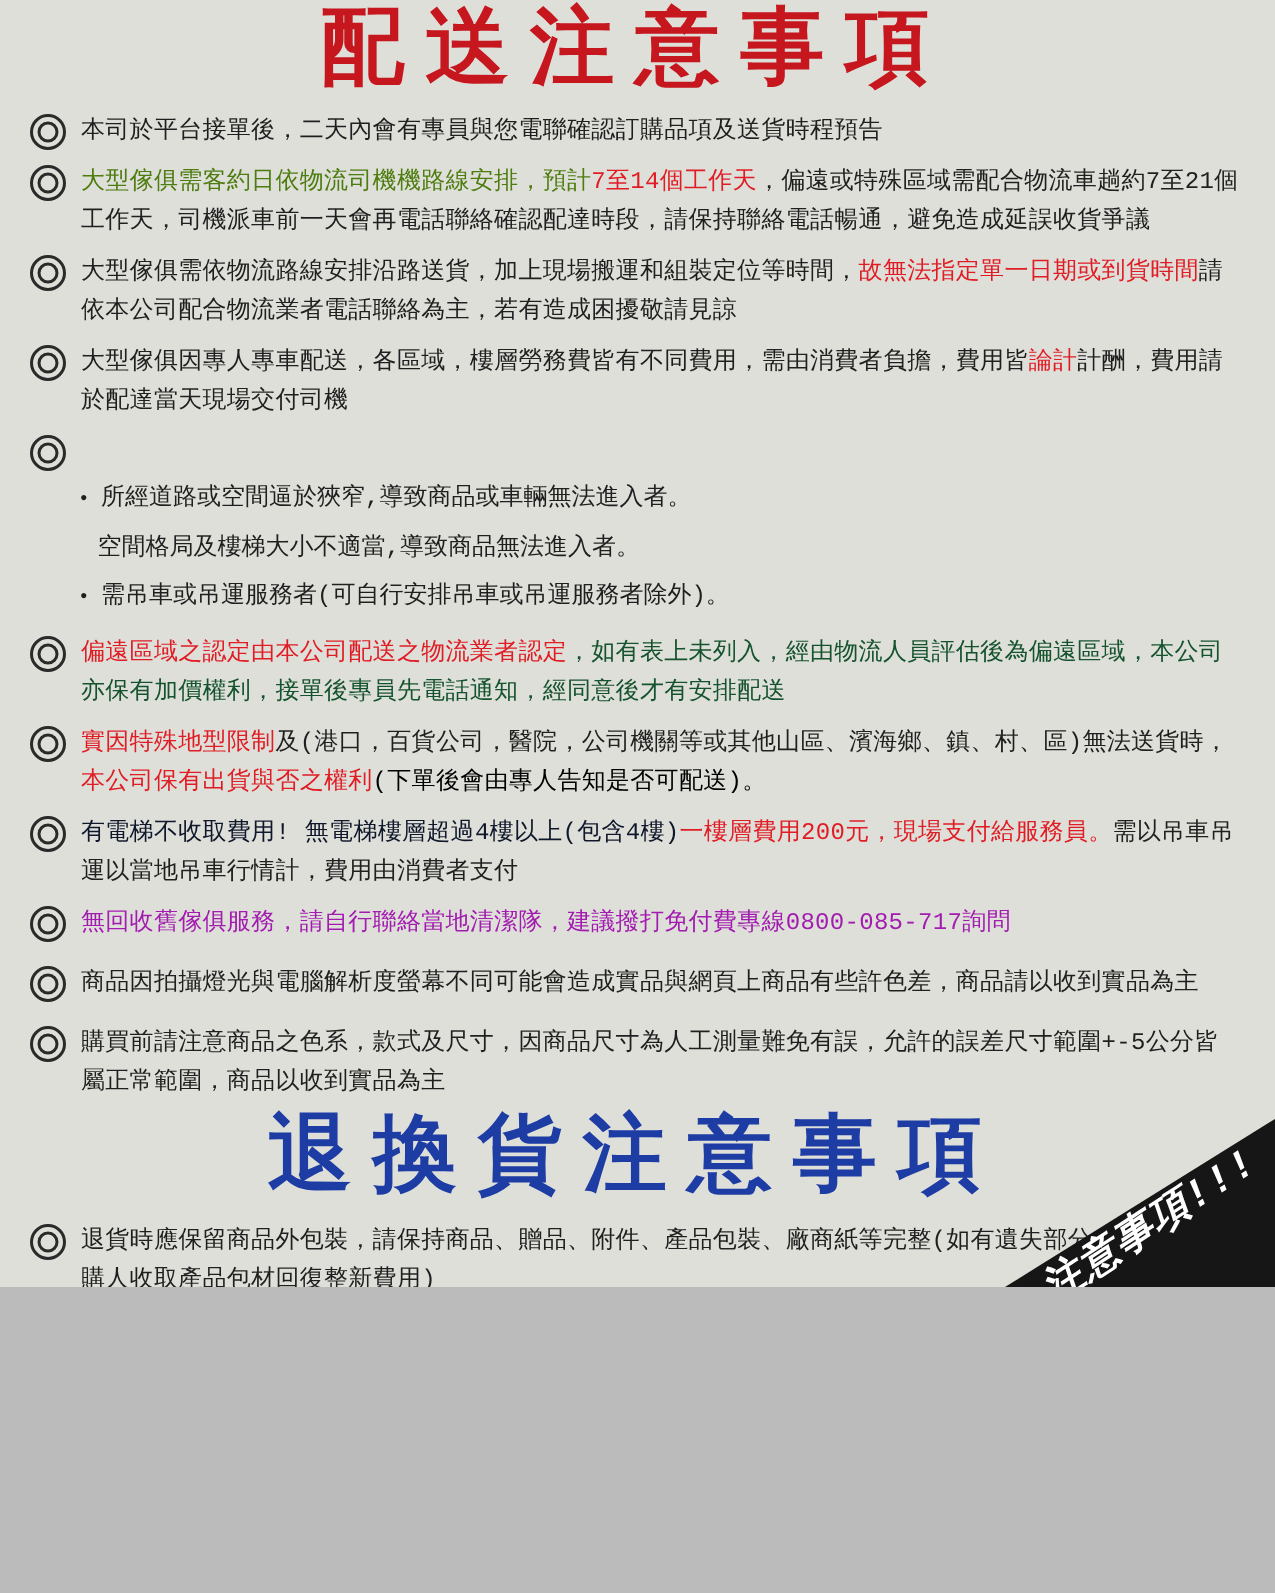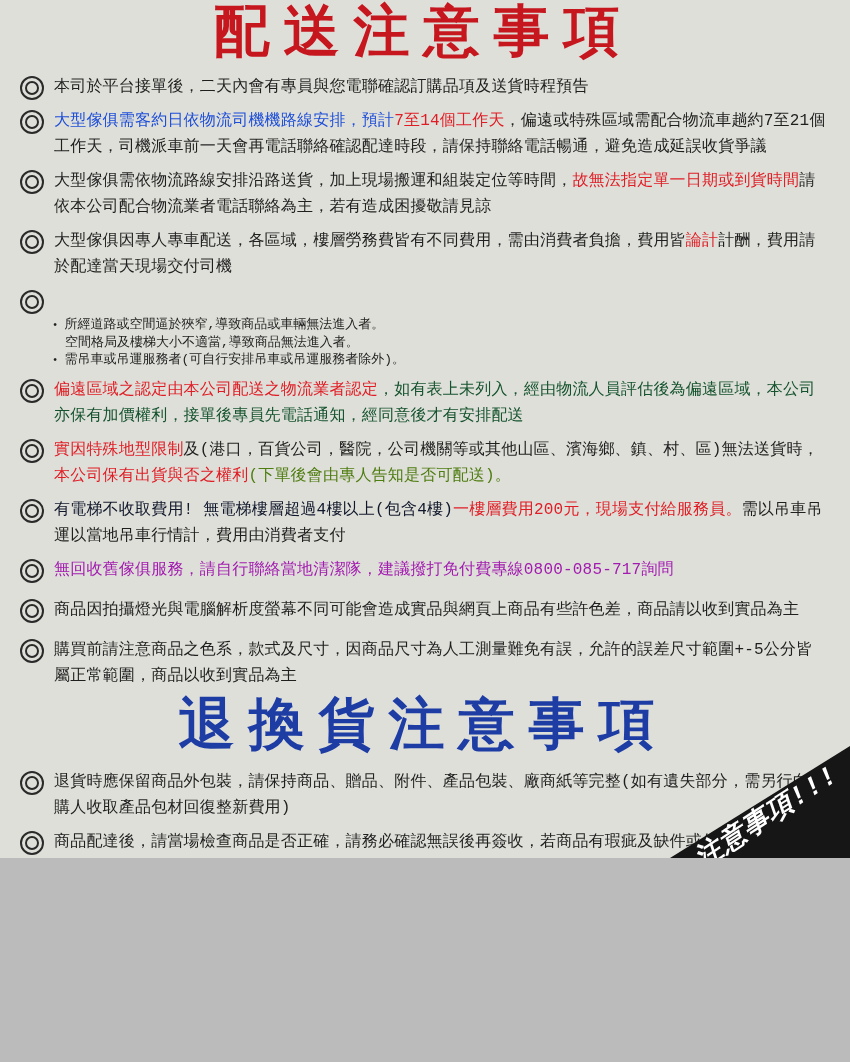--- a/index.html
+++ b/index.html
@@ -70,21 +70,21 @@
   .sublist{
     margin:0;padding:0 0 0 32px;list-style:none;
     font-size:15px;line-height:23px;
   }
   .col-left .sublist{
     font-size:14.5px;
     transform:scaleX(0.94);
     transform-origin:left top;
     white-space:nowrap;
   }
-  .col-right .sublist{font-size:13px;line-height:17px;}
+  .col-right .sublist{font-size:16px;line-height:32px;}
   .sublist li.dot::before{content:"• ";font-size:0.8em;}
   .sublist li.nodot{padding-left:13px;}
   
   .corner{
     position:absolute;right:0;bottom:0;
     width:185px;height:120px;
     overflow:hidden;
     pointer-events:none;
   }
   .corner-tri{
@@ -112,21 +112,21 @@
 <div class="page">
 
   <h1 class="delivery-title" style="color: rgb(198, 22, 30);">配送注意事項</h1>
 
   <div class="item">
     <span class="ring"></span>
     <p class="txt"><span style="color: rgb(31, 31, 31);">本司於平台接單後，二天內會有專員與您電聯確認訂購品項及送貨時程預告</span></p>
   </div>
   <div class="item">
     <span class="ring"></span>
-    <p class="txt"><span style="color: #1d4ed8; text-align: right;">大型傢俱需客約日依物流司機機路線安排，預計</span><span style="color: rgb(224, 29, 36);">7至14個工作天</span><span style="color: rgb(31, 31, 31);">，偏遠或特殊區域需配合物流車趟約7至21個工作天，司機派車前一天會再電話聯絡確認配達時段，請保持聯絡電話暢通，避免造成延誤收貨爭議</span></p>
+    <p class="txt"><span style="color: #4d7c0f; text-align: right;">大型傢俱需客約日依物流司機機路線安排，預計</span><span style="color: rgb(224, 29, 36);">7至14個工作天</span><span style="color: rgb(31, 31, 31);">，偏遠或特殊區域需配合物流車趟約7至21個工作天，司機派車前一天會再電話聯絡確認配達時段，請保持聯絡電話暢通，避免造成延誤收貨爭議</span></p>
   </div>
   <div class="item">
     <span class="ring"></span>
     <p class="txt"><span style="color: rgb(31, 31, 31);">大型傢俱需依物流路線安排沿路送貨，加上現場搬運和組裝定位等時間，</span><span style="color: rgb(224, 29, 36);">故無法指定單一日期或到貨時間</span><span style="color: rgb(31, 31, 31);">請依本公司配合物流業者電話聯絡為主，若有造成困擾敬請見諒</span></p>
   </div>
   <div class="item">
     <span class="ring"></span>
     <p class="txt"><span style="color: rgb(31, 31, 31);">大型傢俱因專人專車配送，各區域，樓層勞務費皆有不同費用，需由消費者負擔，費用皆</span><span style="color: rgb(224, 29, 36);">論計</span><span style="color: rgb(31, 31, 31);">計酬，費用請於配達當天現場交付司機</span></p>
   </div>
 
@@ -142,21 +142,21 @@
       </ul>
     </div>
   </div>
 
   <div class="item">
     <span class="ring"></span>
     <p class="txt"><span style="color: rgb(224, 29, 36);">偏遠區域之認定由本公司配送之物流業者認定</span><span style="color: #14532d;">，如有表上未列入，經由物流人員評估後為偏遠區域，本公司亦保有加價權利，接單後專員先電話通知，經同意後才有安排配送</span></p>
   </div>
   <div class="item">
     <span class="ring"></span>
-    <p class="txt"><span style="color: rgb(224, 29, 36);">實因特殊地型限制</span><span style="color: rgb(31, 31, 31);">及(港口，百貨公司，醫院，公司機關等或其他山區、濱海鄉、鎮、村、區)無法送貨時，</span><span style="color: rgb(224, 29, 36);">本公司保有出貨與否之權利</span><span style="color: #4d7c0f;">(下單後會由專人告知是否可配送)。</span></p>
+    <p class="txt"><span style="color: rgb(224, 29, 36);">實因特殊地型限制</span><span style="color: rgb(31, 31, 31);">及(港口，百貨公司，醫院，公司機關等或其他山區、濱海鄉、鎮、村、區)無法送貨時，</span><span style="color: rgb(224, 29, 36);">本公司保有出貨與否之權利</span><span style="color: #000000;">(下單後會由專人告知是否可配送)。</span></p>
   </div>
   <div class="item">
     <span class="ring"></span>
     <p class="txt"><span style="color: #0f172a;">有電梯不收取費用! 無電梯樓層超過4樓以上(包含4樓)</span><span style="color: rgb(224, 29, 36);">一樓層費用200元，現場支付給服務員。</span><span style="color: rgb(31, 31, 31);">需以吊車吊運以當地吊車行情計，費用由消費者支付</span></p>
   </div>
   <div class="item" style="margin-bottom:14px;">
     <span class="ring"></span>
     <p class="txt"><span style="color: #a21caf;">無回收舊傢俱服務，請自行聯絡當地清潔隊，建議撥打免付費專線0800-085-717詢問</span></p>
   </div>
   <div class="item" style="margin-bottom:14px;">

